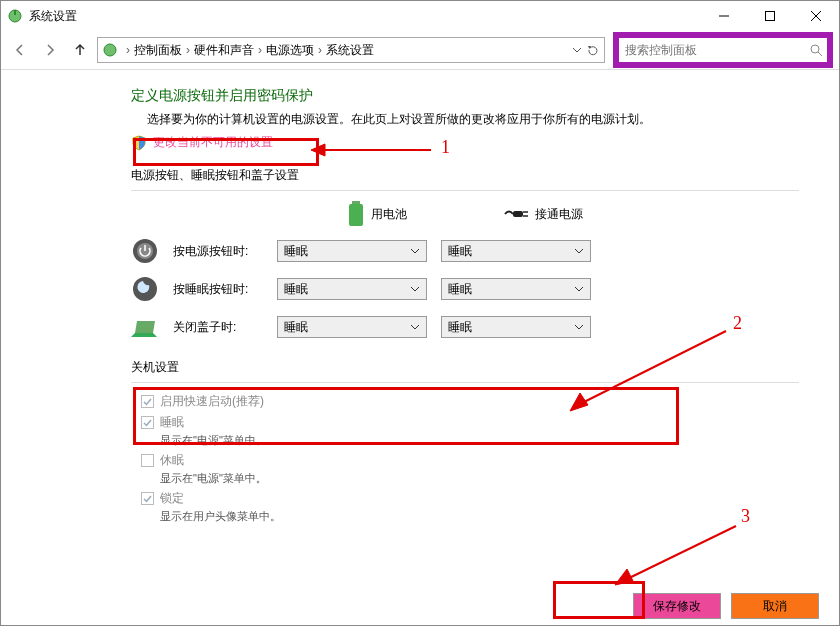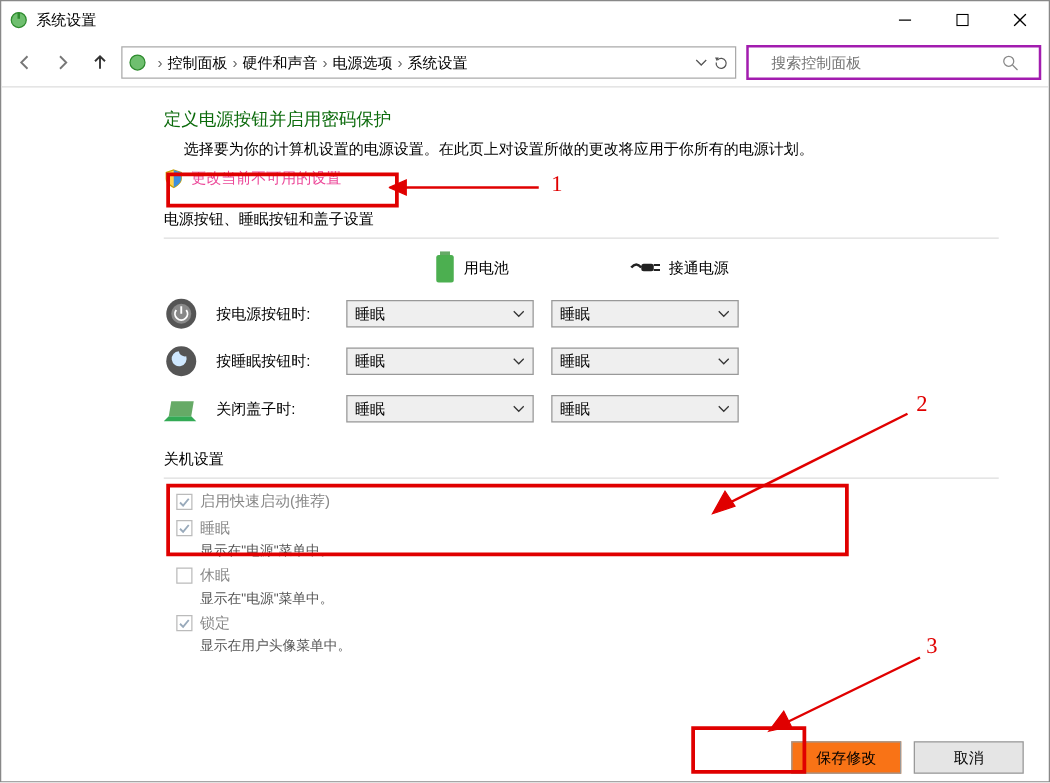--- a/index.html
+++ b/index.html
@@ -10,21 +10,21 @@
   .win-btns{display:flex}
   .win-btn{width:46px;height:30px;display:flex;align-items:center;justify-content:center}
   .win-btn svg{stroke:#000;stroke-width:1;fill:none}
   .nav-bar{height:30px;display:flex;align-items:center;padding:4px 6px;gap:4px}
   .nav-arrow{width:26px;height:26px;border:0;border-radius:3px;display:flex;align-items:center;justify-content:center;color:#777}
   .nav-arrow svg{stroke:#777;fill:none;stroke-width:1.5}
   .breadcrumb{flex:1;height:24px;border:1px solid #aaa;display:flex;align-items:center;padding:0 4px;gap:2px;background:#fff}
   .breadcrumb .crumb-icon{width:16px;height:16px;margin-right:4px}
   .breadcrumb .sep{color:#666;padding:0 2px}
   .breadcrumb .end-controls{margin-left:auto;display:flex;align-items:center;gap:4px}
-  .search-box{width:200px;height:24px;border:2px solid #a21caf;display:flex;align-items:center;padding:0 16px;margin-left:4px;color:#888}
+  .search-box{width:200px;height:24px;border:6px solid #a21caf;display:flex;align-items:center;padding:0 4px;margin-left:4px;color:#888}
   .search-box input{border:0;outline:0;flex:1;font-size:12px;color:#444}
   .search-box .mag{width:14px;height:14px}
   .divider-line{height:1px;background:#ddd;margin:0 0 0 0}
   .content{position:absolute;left:0;right:0;top:66px;bottom:50px;padding:10px 40px 0 130px;box-sizing:border-box}
   h2.page-head{color:#0b6a0b;font-weight:400;font-size:14px;margin:10px 0 6px 0}
   .sub-desc{color:#000;margin:0 0 6px 16px}
   .link-row{display:flex;align-items:center;gap:6px;margin:6px 0}
   .shield-icon{width:16px;height:16px}
   .link{color:#ec4899;text-decoration:none}
   .link.u{text-decoration:underline}
@@ -42,21 +42,21 @@
   .dd .dd-chev{width:10px;height:10px}
   .shutdown-list{margin-left:10px}
   .chk-row{display:flex;align-items:flex-start;gap:6px;margin:4px 0}
   .chkbox{width:13px;height:13px;border:1px solid #888;box-sizing:border-box;display:inline-flex;align-items:center;justify-content:center;margin-top:2px}
   .chkbox.dim{border-color:#bbb}
   .chk-mark{width:9px;height:9px}
   .chk-body{display:flex;flex-direction:column}
   .chk-sub{color:#555;font-size:11px;margin-top:2px}
   .dim-text{color:#888}
   .footer{position:absolute;left:0;right:0;bottom:6px;display:flex;justify-content:flex-end;gap:10px;padding:0 20px}
-  .btn{width:86px;height:24px;border:1px solid #999;background:#f97316;display:flex;align-items:center;justify-content:center}
+  .btn{width:86px;height:24px;border:1px solid #999;background:#ec4899;display:flex;align-items:center;justify-content:center}
   
   .anno{position:absolute;pointer-events:none}
   .redbox{border:3px solid #e00000;position:absolute}
   .red-arrow line,.red-arrow path{stroke:#e00000;stroke-width:2;fill:none}
   .red-arrow polygon{fill:#e00000;stroke:#e00000}
   .anno-num{position:absolute;color:#e00000;font-size:18px;font-family:serif}
 </style>
 </head>
 <body>
 
@@ -278,21 +278,21 @@
           <span class="chk-sub">显示在用户头像菜单中。</span>
         </div>
       </div>
     </div>
   </div>
 
   <div class="footer">
     <div class="btn">
         <span>保存修改</span>
       </div>
-    <div class="btn" style="background:#e5e5e5">
+    <div class="btn" style="background:#f97316">
         <span>取消</span>
       </div>
   </div>
 
   <div class="redbox" style="left:132px;top:137px;width:180px;height:22px"></div>
   <div class="redbox" style="left:132px;top:386px;width:540px;height:52px"></div>
   <div class="redbox" style="left:552px;top:580px;width:86px;height:32px"></div>
 
   <svg class="anno red-arrow" style="left:310px;top:134px" width="130" height="30">
       <line x1="120" y1="15" x2="10" y2="15"></line>

